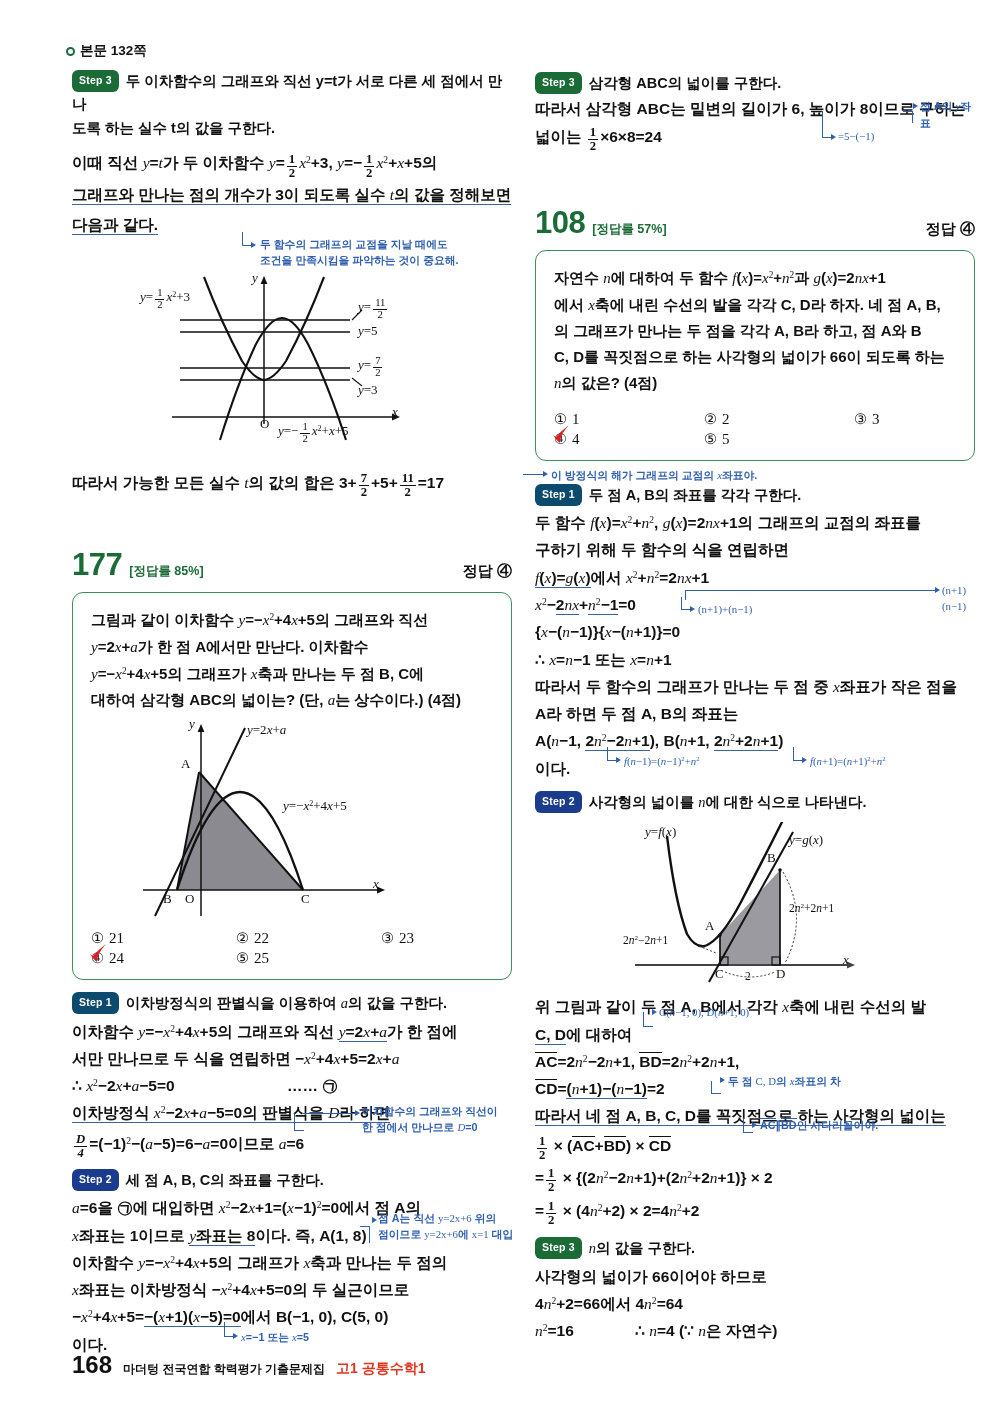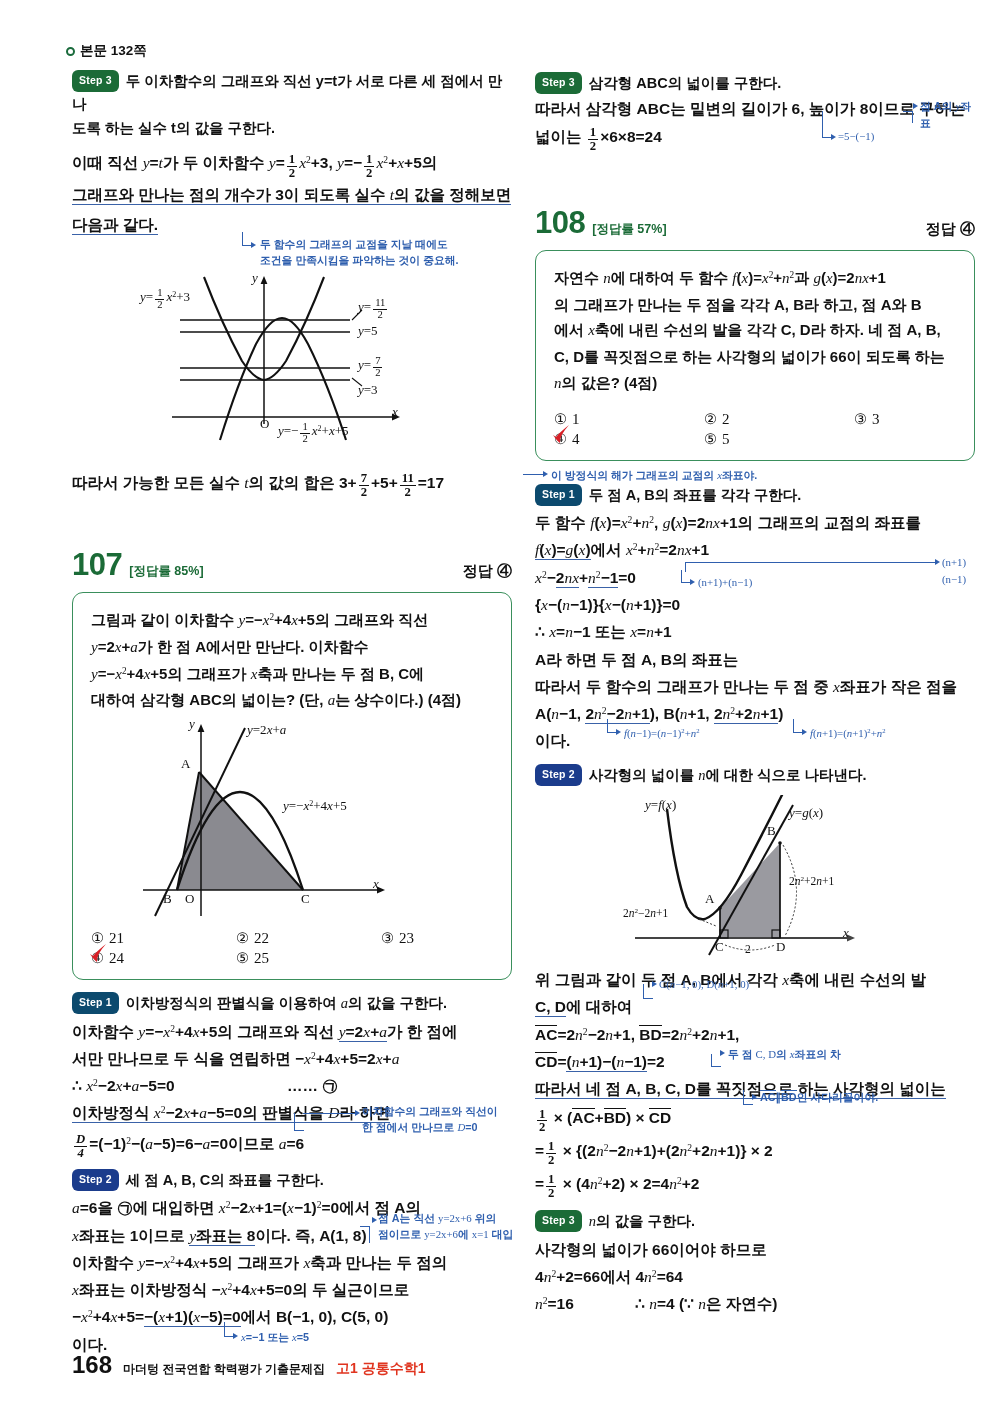--- a/index.html
+++ b/index.html
@@ -226,21 +226,21 @@
         <path d="M 18 14 L 8 6" stroke="#111" stroke-width="1.1" fill="none"></path>
       </svg>
     </div>
 
     <div class="txt" style="margin-top:22px;">
       따라서 가능한 모든 실수 <span class="m">t</span>의 값의 합은 3+<span class="frac"><span class="n">7</span><span class="d">2</span></span>+5+<span class="frac"><span class="n">11</span><span class="d">2</span></span>=17
     </div>
 
     <div style="margin-top:48px;">
       <div class="pnum-row">
-        <span class="pnum">107</span>
+        <span class="pnum">177</span>
         <span class="prate">[정답률 85%]</span>
         <span class="pans">정답 ④</span>
       </div>
 
       <div class="qbox">
         <div class="qtext">그림과 같이 이차함수 <span class="m">y</span>=−<span class="m">x</span><sup class="mr">2</sup>+4<span class="m">x</span>+5의 그래프와 직선</div>
         <div class="qtext"><span class="m">y</span>=2<span class="m">x</span>+<span class="m">a</span>가 한 점 A에서만 만난다. 이차함수</div>
         <div class="qtext"><span class="m">y</span>=−<span class="m">x</span><sup class="mr">2</sup>+4<span class="m">x</span>+5의 그래프가 <span class="m">x</span>축과 만나는 두 점 B, C에</div>
         <div class="qtext">대하여 삼각형 ABC의 넓이는? (단, <span class="m">a</span>는 상수이다.) (4점)</div>
 
@@ -369,22 +369,22 @@
 
     <div style="margin-top:52px;">
       <div class="pnum-row">
         <span class="pnum">108</span>
         <span class="prate">[정답률 57%]</span>
         <span class="pans">정답 ④</span>
       </div>
 
       <div class="qbox">
         <div class="qtext">자연수 <span class="m">n</span>에 대하여 두 함수 <span class="m">f</span>(<span class="m">x</span>)=<span class="m">x</span><sup class="mr">2</sup>+<span class="m">n</span><sup class="mr">2</sup>과 <span class="m">g</span>(<span class="m">x</span>)=2<span class="m">nx</span>+1</div>
+        <div class="qtext">에서 <span class="m">x</span>축에 내린 수선의 발을 각각 C, D라 하자. 네 점 A, B,</div>
         <div class="qtext">의 그래프가 만나는 두 점을 각각 A, B라 하고, 점 A와 B</div>
-        <div class="qtext">에서 <span class="m">x</span>축에 내린 수선의 발을 각각 C, D라 하자. 네 점 A, B,</div>
         <div class="qtext">C, D를 꼭짓점으로 하는 사각형의 넓이가 66이 되도록 하는</div>
         <div class="qtext"><span class="m">n</span>의 값은? (4점)</div>
 
         <div class="choices" style="margin-top:14px;">
           <div class="chrow">
             <div class="ch" style="width:150px;">
               <span class="cnum">①</span>
               <span>1</span>
             </div>
             <div class="ch" style="width:150px;">
@@ -415,37 +415,38 @@
       <div style="position:relative;height:18px;margin-top:5px;">
         <span class="arrow-h" style="left:-12px;top:8px;width:20px;"></span>
         <span class="arrowhead" style="left:8px;top:5px;"></span>
         <span class="note" style="position:absolute;left:16px;top:1px;">이 방정식의 해가 그래프의 교점의 <span class="m">x</span>좌표야.</span>
       </div>
 
       <div class="steptitle">
         <span class="step red">Step 1</span><span>두 점 A, B의 좌표를 각각 구한다.</span>
       </div>
       <div class="txt tight">두 함수 <span class="m">f</span>(<span class="m">x</span>)=<span class="m">x</span><sup class="mr">2</sup>+<span class="m">n</span><sup class="mr">2</sup>, <span class="m">g</span>(<span class="m">x</span>)=2<span class="m">nx</span>+1의 그래프의 교점의 좌표를</div>
+      <div class="txt">구하기 위해 두 함수의 식을 연립하면</div>
       <div class="txt" style="position:relative;">
         <span class="ul"><span class="m">f</span>(<span class="m">x</span>)=<span class="m">g</span>(<span class="m">x</span>)</span>에서 <span class="m">x</span><sup class="mr">2</sup>+<span class="m">n</span><sup class="mr">2</sup>=2<span class="m">nx</span>+1
         <span class="arrow-h" style="left:150px;top:26px;width:250px;"></span>
         <span class="arrow-l" style="left:150px;top:26px;width:0;height:10px;border-bottom:none;"></span>
         <span class="arrowhead" style="left:400px;top:23px;"></span>
         <span class="note" style="position:absolute;left:407px;top:18px;"><span class="mr">(n+1)(n−1)</span></span>
       </div>
       <div class="txt" style="position:relative;">
         <span class="m">x</span><sup class="mr">2</sup>−<span class="ul">2<span class="m">nx</span></span>+<span class="ul"><span class="m">n</span><sup class="mr">2</sup>−1</span>=0
         <span class="arrow-l" style="left:146px;top:6px;width:9px;height:12px;"></span>
         <span class="arrowhead" style="left:155px;top:15px;"></span>
         <span class="note" style="position:absolute;left:163px;top:10px;"><span class="mr">(n+1)+(n−1)</span></span>
       </div>
       <div class="txt">{<span class="m">x</span>−(<span class="m">n</span>−1)}{<span class="m">x</span>−(<span class="m">n</span>+1)}=0</div>
       <div class="txt">∴ <span class="m">x</span>=<span class="m">n</span>−1 또는 <span class="m">x</span>=<span class="m">n</span>+1</div>
+      <div class="txt">따라서 두 함수의 그래프가 만나는 두 점 중 <span class="m">x</span>좌표가 작은 점을</div>
       <div class="txt">A라 하면 두 점 A, B의 좌표는</div>
-      <div class="txt">따라서 두 함수의 그래프가 만나는 두 점 중 <span class="m">x</span>좌표가 작은 점을</div>
       <div class="txt">A(<span class="m">n</span>−1, <span class="ul">2<span class="m">n</span><sup class="mr">2</sup>−2<span class="m">n</span>+1</span>), B(<span class="m">n</span>+1, <span class="ul">2<span class="m">n</span><sup class="mr">2</sup>+2<span class="m">n</span>+1</span>)</div>
       <div class="txt" style="position:relative;">
         <span>이다.</span>
         <span class="arrow-l" style="left:72px;top:-8px;width:9px;height:13px;"></span>
         <span class="arrowhead" style="left:81px;top:2px;"></span>
         <span class="note" style="position:absolute;left:89px;top:-2px;"><span class="mr"><span class="m">f</span>(<span class="m">n</span>−1)=(<span class="m">n</span>−1)<sup>2</sup>+<span class="m">n</span><sup>2</sup></span></span>
         <span class="arrow-l" style="left:258px;top:-8px;width:9px;height:13px;"></span>
         <span class="arrowhead" style="left:267px;top:2px;"></span>
         <span class="note" style="position:absolute;left:275px;top:-2px;"><span class="mr"><span class="m">f</span>(<span class="m">n</span>+1)=(<span class="m">n</span>+1)<sup>2</sup>+<span class="m">n</span><sup>2</sup></span></span>
       </div>

